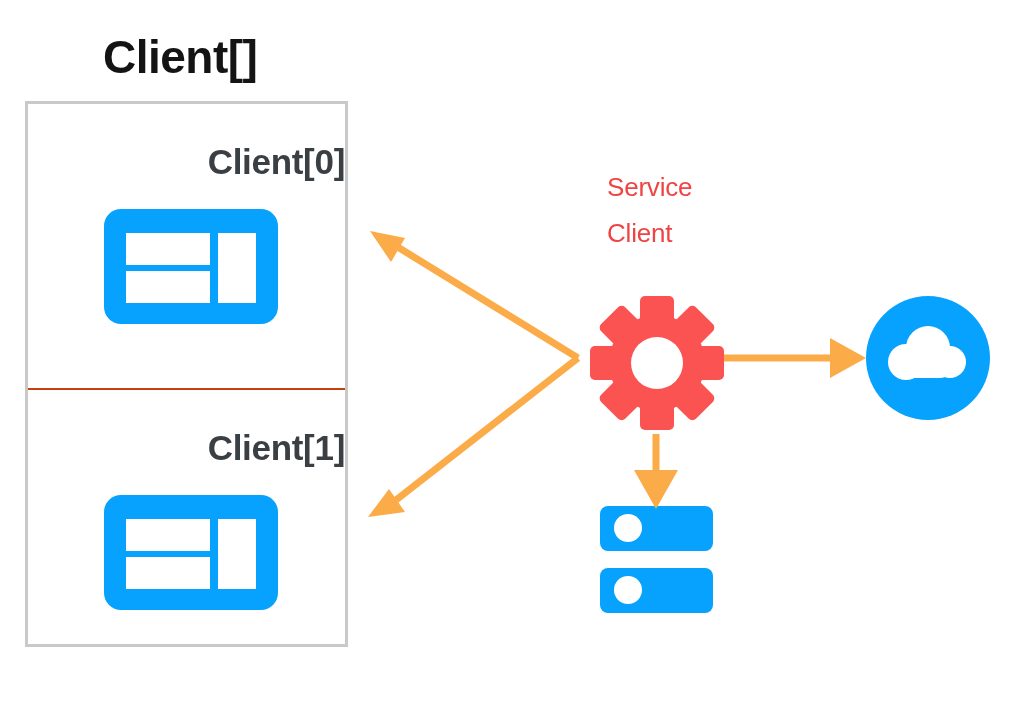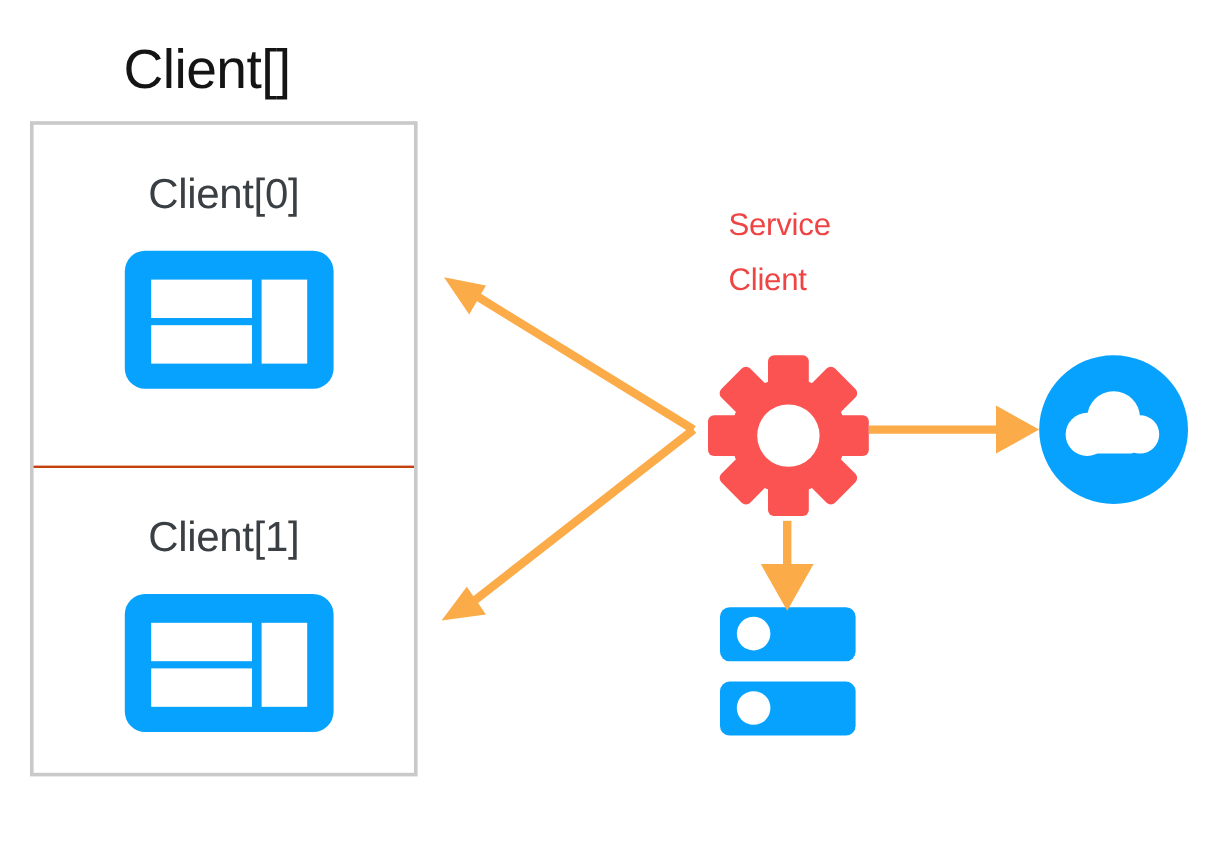--- a/index.html
+++ b/index.html
@@ -18,21 +18,21 @@
     overflow: hidden;
   }
   .abs { position: absolute; }
 
   
   #clients-title {
     left: 103px;
     top: 28px;
     width: 260px;
     font-size: 46px;
-    font-weight: 400;
+    font-weight: 700;
     letter-spacing: -0.5px;
     color: #141414;
     line-height: 58px;
     white-space: nowrap;
   }
 
   
   #clients-group {
     left: 25px;
     top: 101px;
@@ -49,23 +49,23 @@
     box-sizing: border-box;
   }
   #client-cell-0 { top: 0; }
   #client-cell-1 { top: 284px; border-top: 2px solid #c2410c; }
 
   .client-label {
     position: absolute;
     left: 0;
     top: 38px;
     width: 317px;
-    text-align: center;
+    text-align: right;
     font-size: 35px;
-    font-weight: 400;
+    font-weight: 700;
     letter-spacing: -0.3px;
     color: #3a3f44;
     white-space: nowrap;
   }
   .client-window-icon {
     position: absolute;
     left: 76px;
     top: 105px;
     width: 174px;
     height: 115px;

